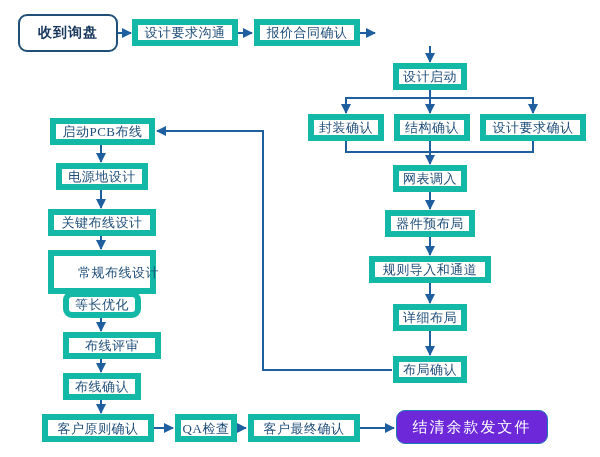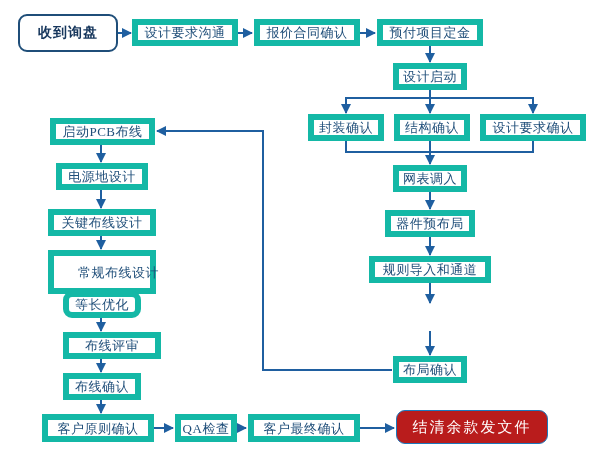--- a/index.html
+++ b/index.html
@@ -47,21 +47,21 @@
     border: 2px solid #1f4e79;
     border-radius: 9px;
     font-weight: bold;
     font-size: 14px;
     letter-spacing: 1px;
     color: #16365c;
   }
   .node.finish {
     border: 1px solid #1b79bd;
     border-radius: 9px;
-    background: #b91c1c;
+    background: #6d28d9;
     color: #ffffff;
     font-size: 15px;
     letter-spacing: 2px;
   }
 </style>
 </head>
 <body>
 
 <div id="canvas">
 
@@ -104,28 +104,28 @@
 
       <path d="M 154 428 L 173 428"></path>
       <path d="M 237 428 L 246 428"></path>
       <path d="M 360 428 L 394 428"></path>
     </g>
   </svg>
 
   <div class="node start" style="left:18px;  top:14px;  width:100px; height:38px;">收到询盘</div>
   <div class="node" style="left:132px; top:19px;  width:106px; height:27px;">设计要求沟通</div>
   <div class="node" style="left:254px; top:19px;  width:106px; height:27px;">报价合同确认</div>
-  <div class="node" style="left:377px; top:19px;  width:106px; height:27px;">预付项目定金</div>
   <div class="node" style="left:393px; top:63px;  width:74px;  height:27px;">设计启动</div>
   <div class="node" style="left:308px; top:114px; width:76px;  height:27px;">封装确认</div>
   <div class="node" style="left:394px; top:114px; width:76px;  height:27px;">结构确认</div>
   <div class="node" style="left:480px; top:114px; width:106px; height:27px;">设计要求确认</div>
   <div class="node" style="left:393px; top:165px; width:74px;  height:27px;">网表调入</div>
   <div class="node" style="left:385px; top:210px; width:90px;  height:27px;">器件预布局</div>
   <div class="node" style="left:369px; top:256px; width:122px; height:27px;">规则导入和通道</div>
+  <div class="node" style="left:393px; top:304px; width:74px;  height:27px;">详细布局</div>
   <div class="node" style="left:50px;  top:118px; width:105px; height:27px;">启动PCB布线</div>
   <div class="node" style="left:393px; top:356px; width:74px;  height:27px;">布局确认</div>
   <div class="node" style="left:56px;  top:163px; width:92px;  height:27px;">电源地设计</div>
   <div class="node" style="left:48px;  top:209px; width:108px; height:27px;">关键布线设计</div>
   <div class="node" style="left:48px;  top:250px; width:108px; height:44px;padding-left:33px;">常规布线设计</div>
   <div class="node" style="left:63px;  top:291px; width:78px;  height:27px;border-radius:9px;">等长优化</div>
   <div class="node" style="left:63px;  top:332px; width:98px;  height:27px;">布线评审</div>
   <div class="node" style="left:63px;  top:373px; width:78px;  height:27px;">布线确认</div>
   <div class="node" style="left:42px;  top:414px; width:112px; height:28px;">客户原则确认</div>
   <div class="node" style="left:175px; top:414px; width:62px;  height:28px;">QA检查</div>

